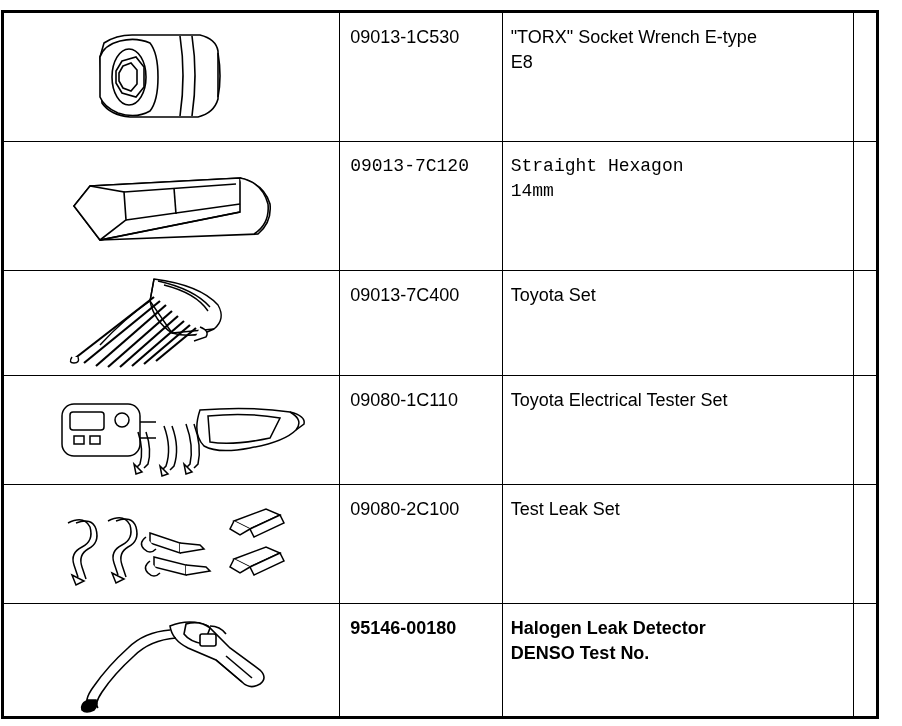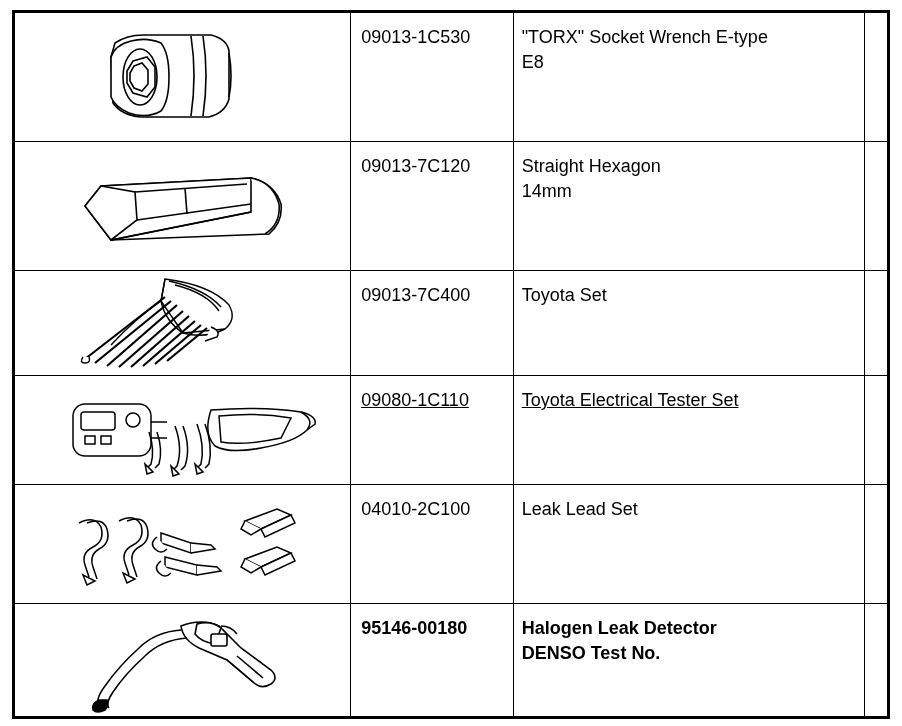--- a/index.html
+++ b/index.html
@@ -11,21 +11,21 @@
     width: 902px;
     height: 726px;
     font-family: "Liberation Sans", sans-serif;
     overflow: hidden;
   }
   .page {
     position: relative;
     width: 902px;
     height: 726px;
     box-sizing: border-box;
-    padding: 10px 12px 12px 12px;
+    padding: 10px 12px 12px 1px;
   }
   table.parts {
     width: 878px;
     height: 704px;
     border-collapse: collapse;
     table-layout: fixed;
     border: 3px solid #000;
   }
   table.parts td {
     border: 1px solid #000;
@@ -54,23 +54,23 @@
     color: #000;
     white-space: pre-line;
   }
   .cell-no {
     padding: 12px 4px 6px 10px;
     font-size: 18px;
     line-height: 25px;
     color: #000;
   }
   .row-1 td { height: 128px; }
-  .row-2 td { height: 128px; }
+  .row-2 td { height: 128px; font-family: Liberation Mono, monospace; }
   .row-3 td { height: 104px; margin-top: 16px; }
-  .row-4 td { height: 108px; text-decoration: underline; }
+  .row-4 td { height: 108px; }
   .row-5 td { height: 118px; }
   .row-6 td { height: 112px; font-weight: bold; }
 </style>
 </head>
 <body>
 
 <div class="page">
   <table class="parts">
     <colgroup>
       <col class="c-img">
@@ -240,24 +240,24 @@
                 <path d="M246 44 L276 30 L280 38 L250 52 Z" fill="#fff"></path>
                 <path d="M230 36 L226 44 L236 50 L246 44" fill="#fff"></path>
                 <path d="M230 74 L262 62 L276 68 L246 82 Z" fill="#fff"></path>
                 <path d="M246 82 L276 68 L280 76 L250 90 Z" fill="#fff"></path>
                 <path d="M230 74 L226 82 L236 88 L246 82" fill="#fff"></path>
               </g>
             </svg>
           </div>
         </td>
         <td>
-          <div class="cell-no">04010-2C100</div>
-        </td>
-        <td>
-          <div class="cell-text">Leak Lead Set</div>
+          <div class="cell-no">09080-2C100</div>
+        </td>
+        <td>
+          <div class="cell-text">Test Leak Set</div>
         </td>
         <td>
           <div class="cell-text"></div>
         </td>
       </tr>
 
       <tr class="row-6">
         <td>
           <div class="cell-img">
             <svg class="illus" viewBox="0 0 336 112">

